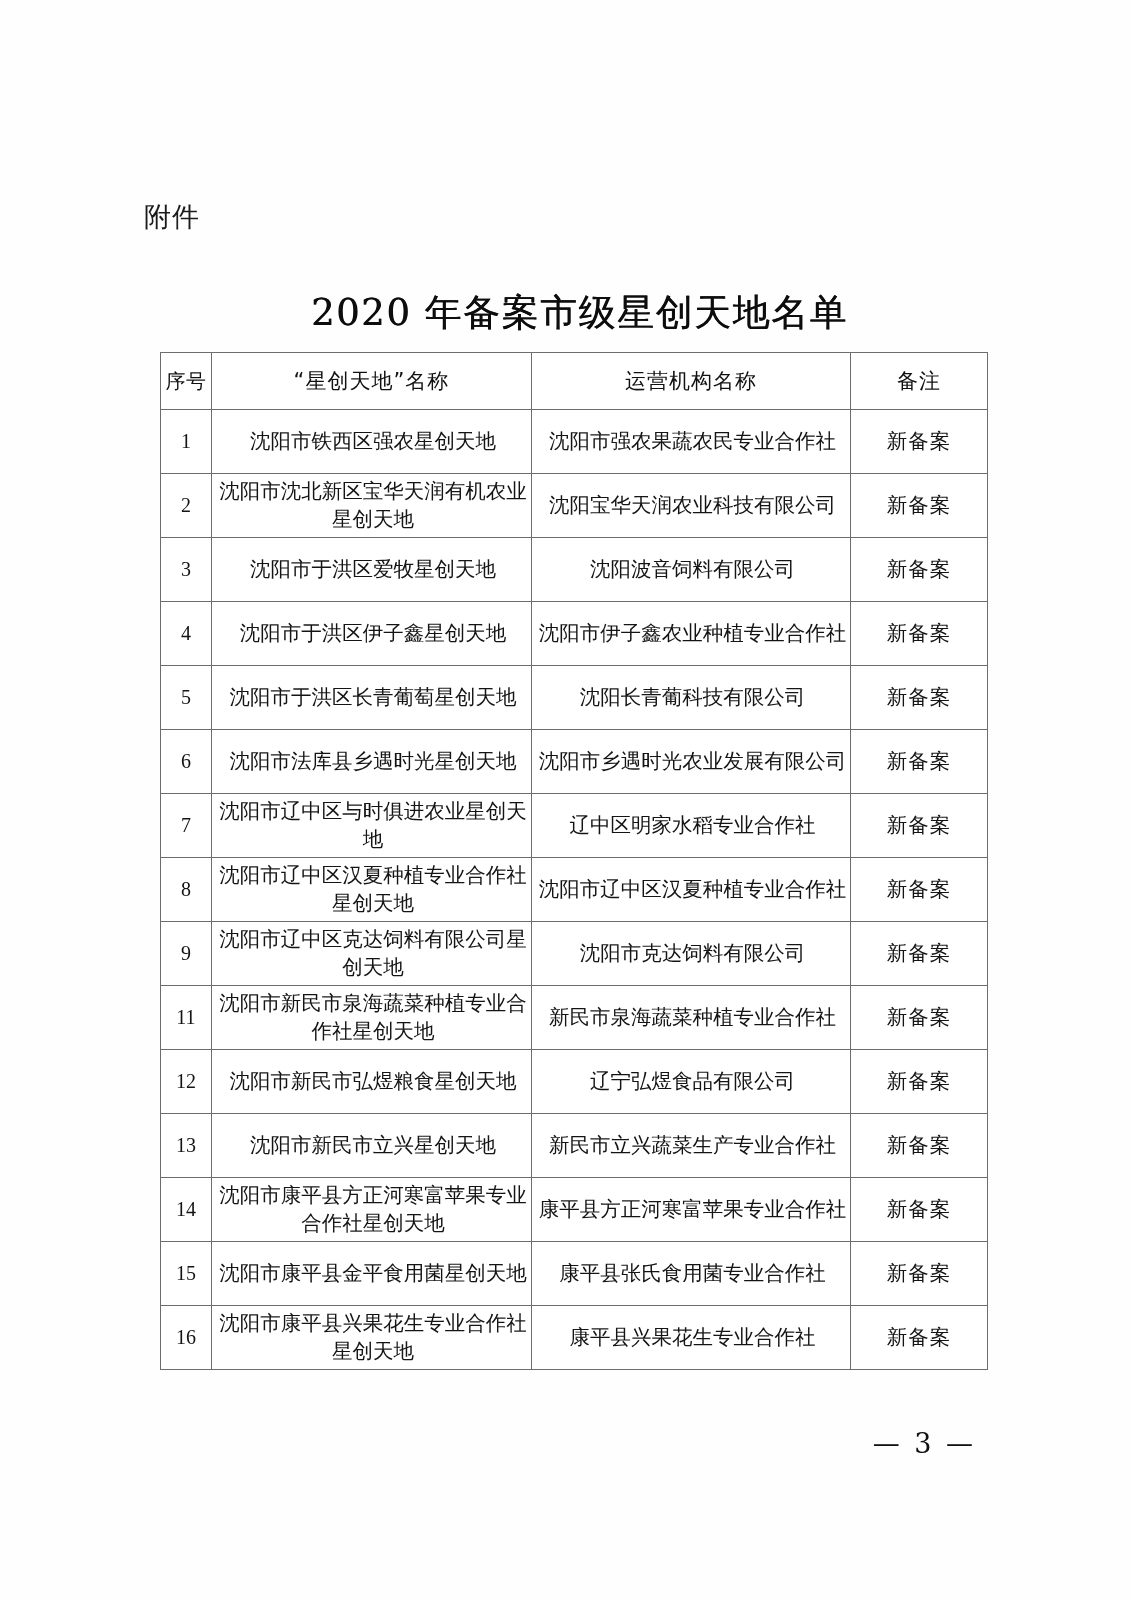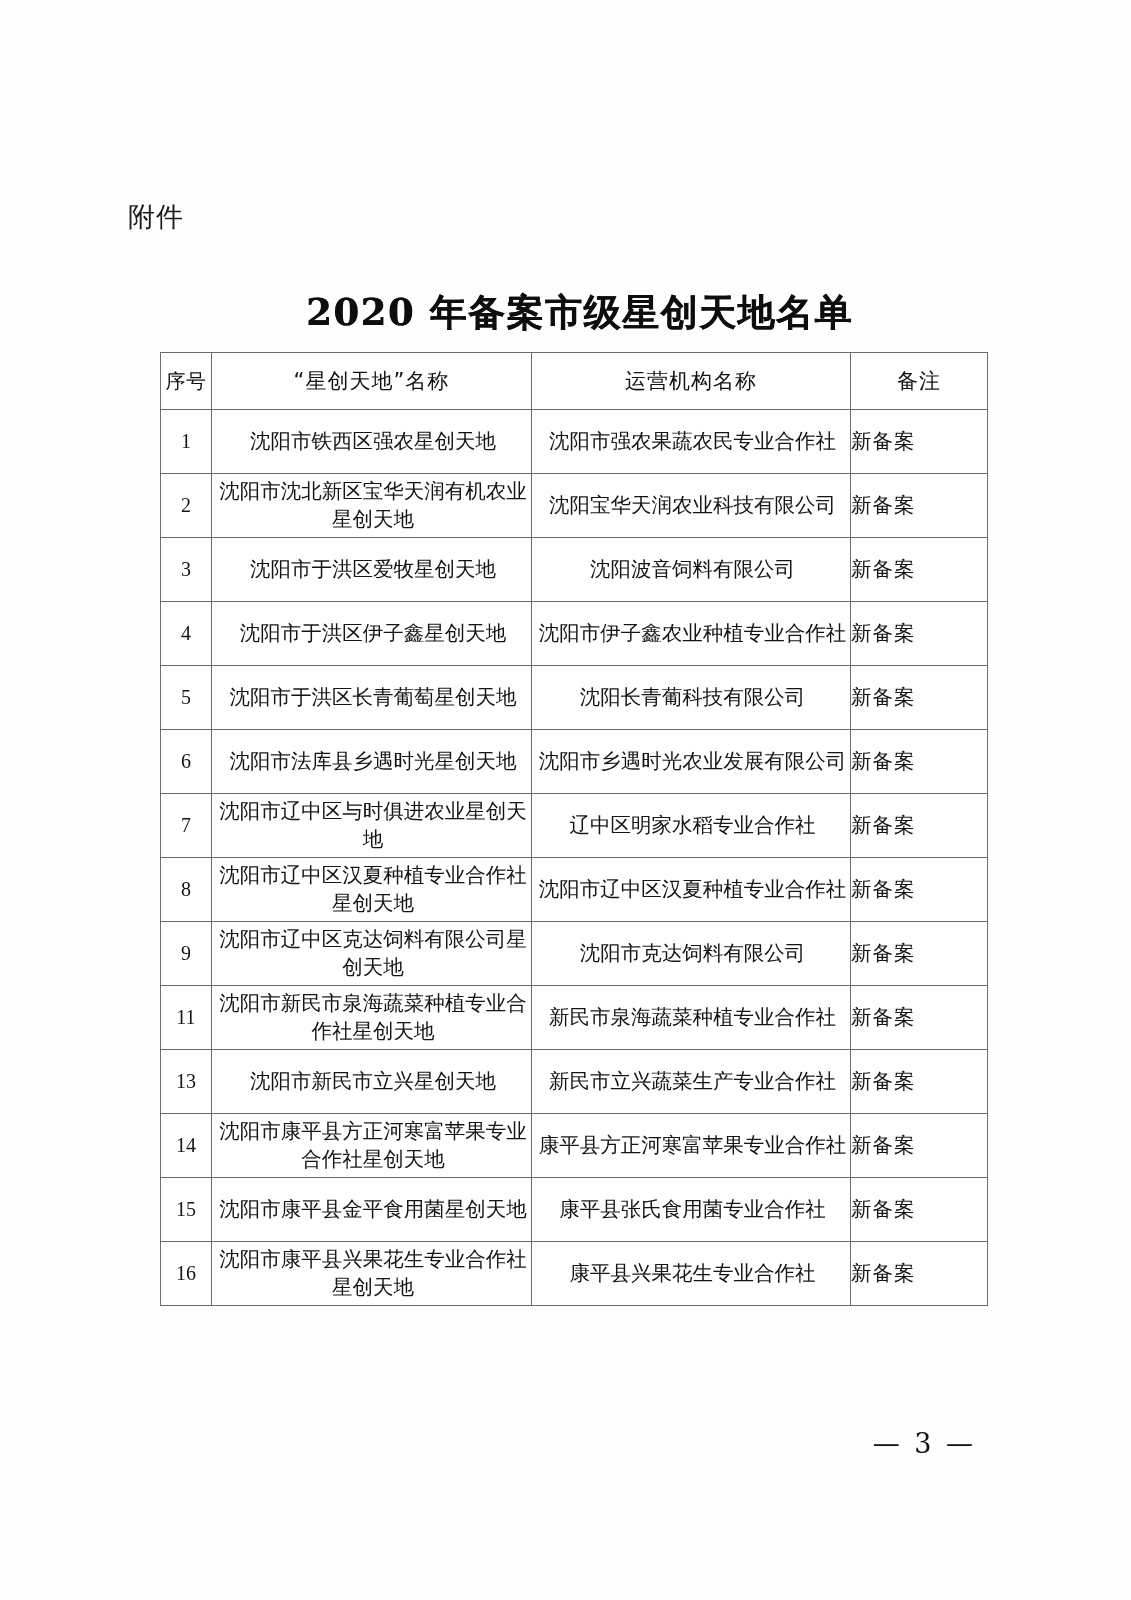--- a/index.html
+++ b/index.html
@@ -19,39 +19,39 @@
 
   .page {
     position: absolute;
     inset: 0;
     background: #fefefe;
   }
 
   
   .attachment-label {
     position: absolute;
-    left: 128px;
+    left: 144px;
     top: 200px;
     font-family: "DejaVu Sans", "Liberation Sans", sans-serif;
     font-size: 27px;
     line-height: 1.25;
     letter-spacing: 1px;
     color: #1b1b1b;
     white-space: nowrap;
   }
 
   
   .doc-title {
     position: absolute;
     left: 0;
     right: 0;
     top: 266px;
     text-align: center;
     font-family: "DejaVu Serif", "Liberation Serif", serif;
-    font-weight: 700;
+    font-weight: 400;
     font-size: 37px;
     line-height: 1.18;
     letter-spacing: 1.5px;
     color: #0d0d0d;
     text-shadow: 0.5px 0 0 currentColor;
     padding-left: 28px;
   }
 
   
   .table-wrap {
@@ -105,20 +105,21 @@
     font-size: 20px;
   }
   tbody td.name,
   tbody td.org {
     text-align: center;
     padding: 2px 1px 2px 4px;
     word-break: break-all;
     letter-spacing: 0px;
   }
   tbody td.remark {
+    text-align: center;
     letter-spacing: 1px;
   }
 
   
   .page-footer {
     position: absolute;
     right: 155px;
     top: 1428px;
     font-family: "DejaVu Serif", "Liberation Serif", serif;
     font-size: 27px;
@@ -207,20 +208,26 @@
             <td class="org">沈阳市克达饲料有限公司</td>
             <td class="remark">新备案</td>
           </tr>
           <tr>
             <td class="idx">11</td>
             <td class="name">沈阳市新民市泉海蔬菜种植专业合作社星创天地</td>
             <td class="org">新民市泉海蔬菜种植专业合作社</td>
             <td class="remark">新备案</td>
           </tr>
           <tr>
+            <td class="idx">12</td>
+            <td class="name">沈阳市新民市弘煜粮食星创天地</td>
+            <td class="org">辽宁弘煜食品有限公司</td>
+            <td class="remark">新备案</td>
+          </tr>
+          <tr>
             <td class="idx">13</td>
             <td class="name">沈阳市新民市立兴星创天地</td>
             <td class="org">新民市立兴蔬菜生产专业合作社</td>
             <td class="remark">新备案</td>
           </tr>
           <tr>
             <td class="idx">14</td>
             <td class="name">沈阳市康平县方正河寒富苹果专业合作社星创天地</td>
             <td class="org">康平县方正河寒富苹果专业合作社</td>
             <td class="remark">新备案</td>

